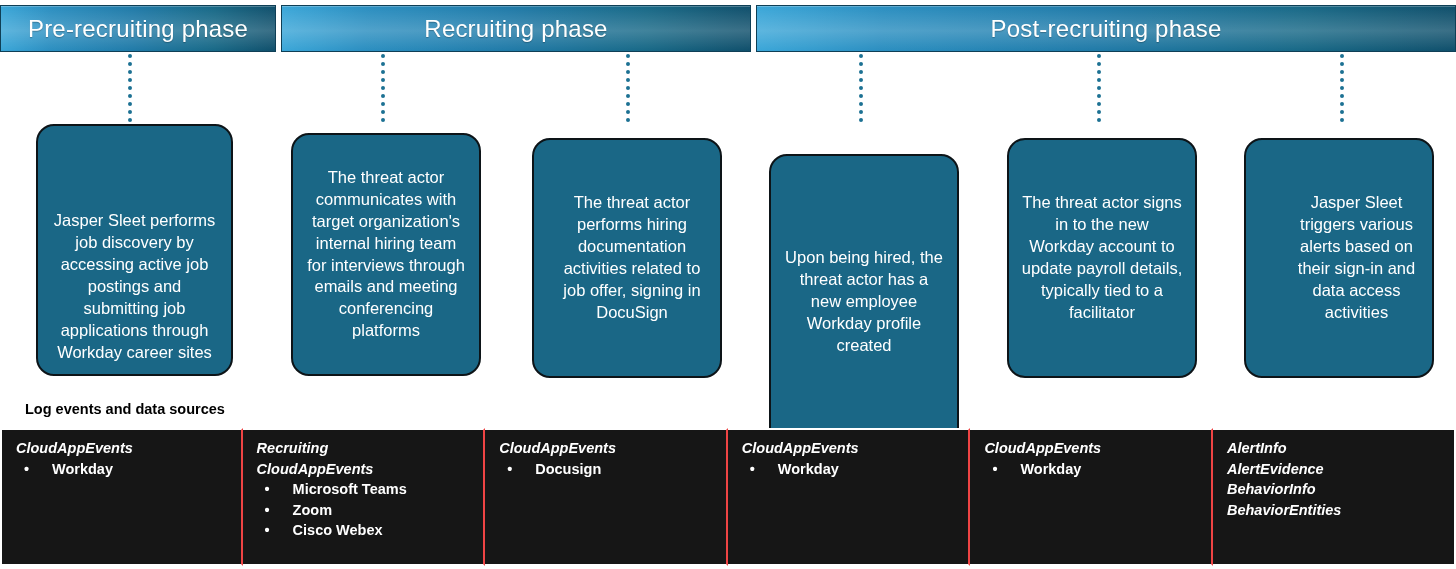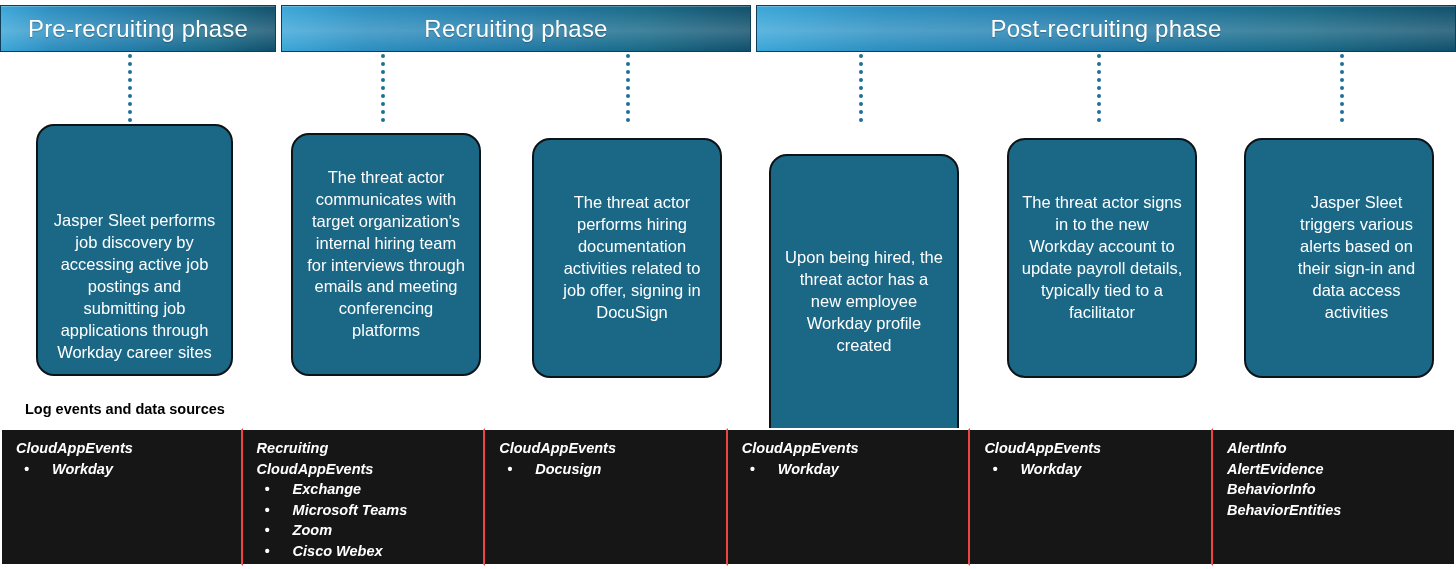--- a/index.html
+++ b/index.html
@@ -128,21 +128,20 @@
     list-style: none;
   }
   .source-item {
     color: #ffffff;
     font-size: 14.5px;
     font-weight: bold;
     line-height: 1.42;
     padding-left: 36px;
     position: relative;
     white-space: nowrap;
-    font-style: italic;
   }
   .source-item::before {
     content: "\2022";
     position: absolute;
     left: 8px;
     top: 0;
   }
 </style>
 </head>
 <body>
@@ -198,21 +197,20 @@
     <div class="source-head">CloudAppEvents</div>
     <ul class="source-list">
       <li class="source-item">Workday</li>
     </ul>
   </div>
 
   <div class="source-cell">
     <div class="source-head">Recruiting</div>
     <div class="source-head">CloudAppEvents</div>
     <ul class="source-list">
-      <li class="source-item">Exchange</li>
       <li class="source-item">Microsoft Teams</li>
       <li class="source-item">Zoom</li>
       <li class="source-item">Cisco Webex</li>
     </ul>
   </div>
 
   <div class="source-cell">
     <div class="source-head">CloudAppEvents</div>
     <ul class="source-list">
       <li class="source-item">Docusign</li>

